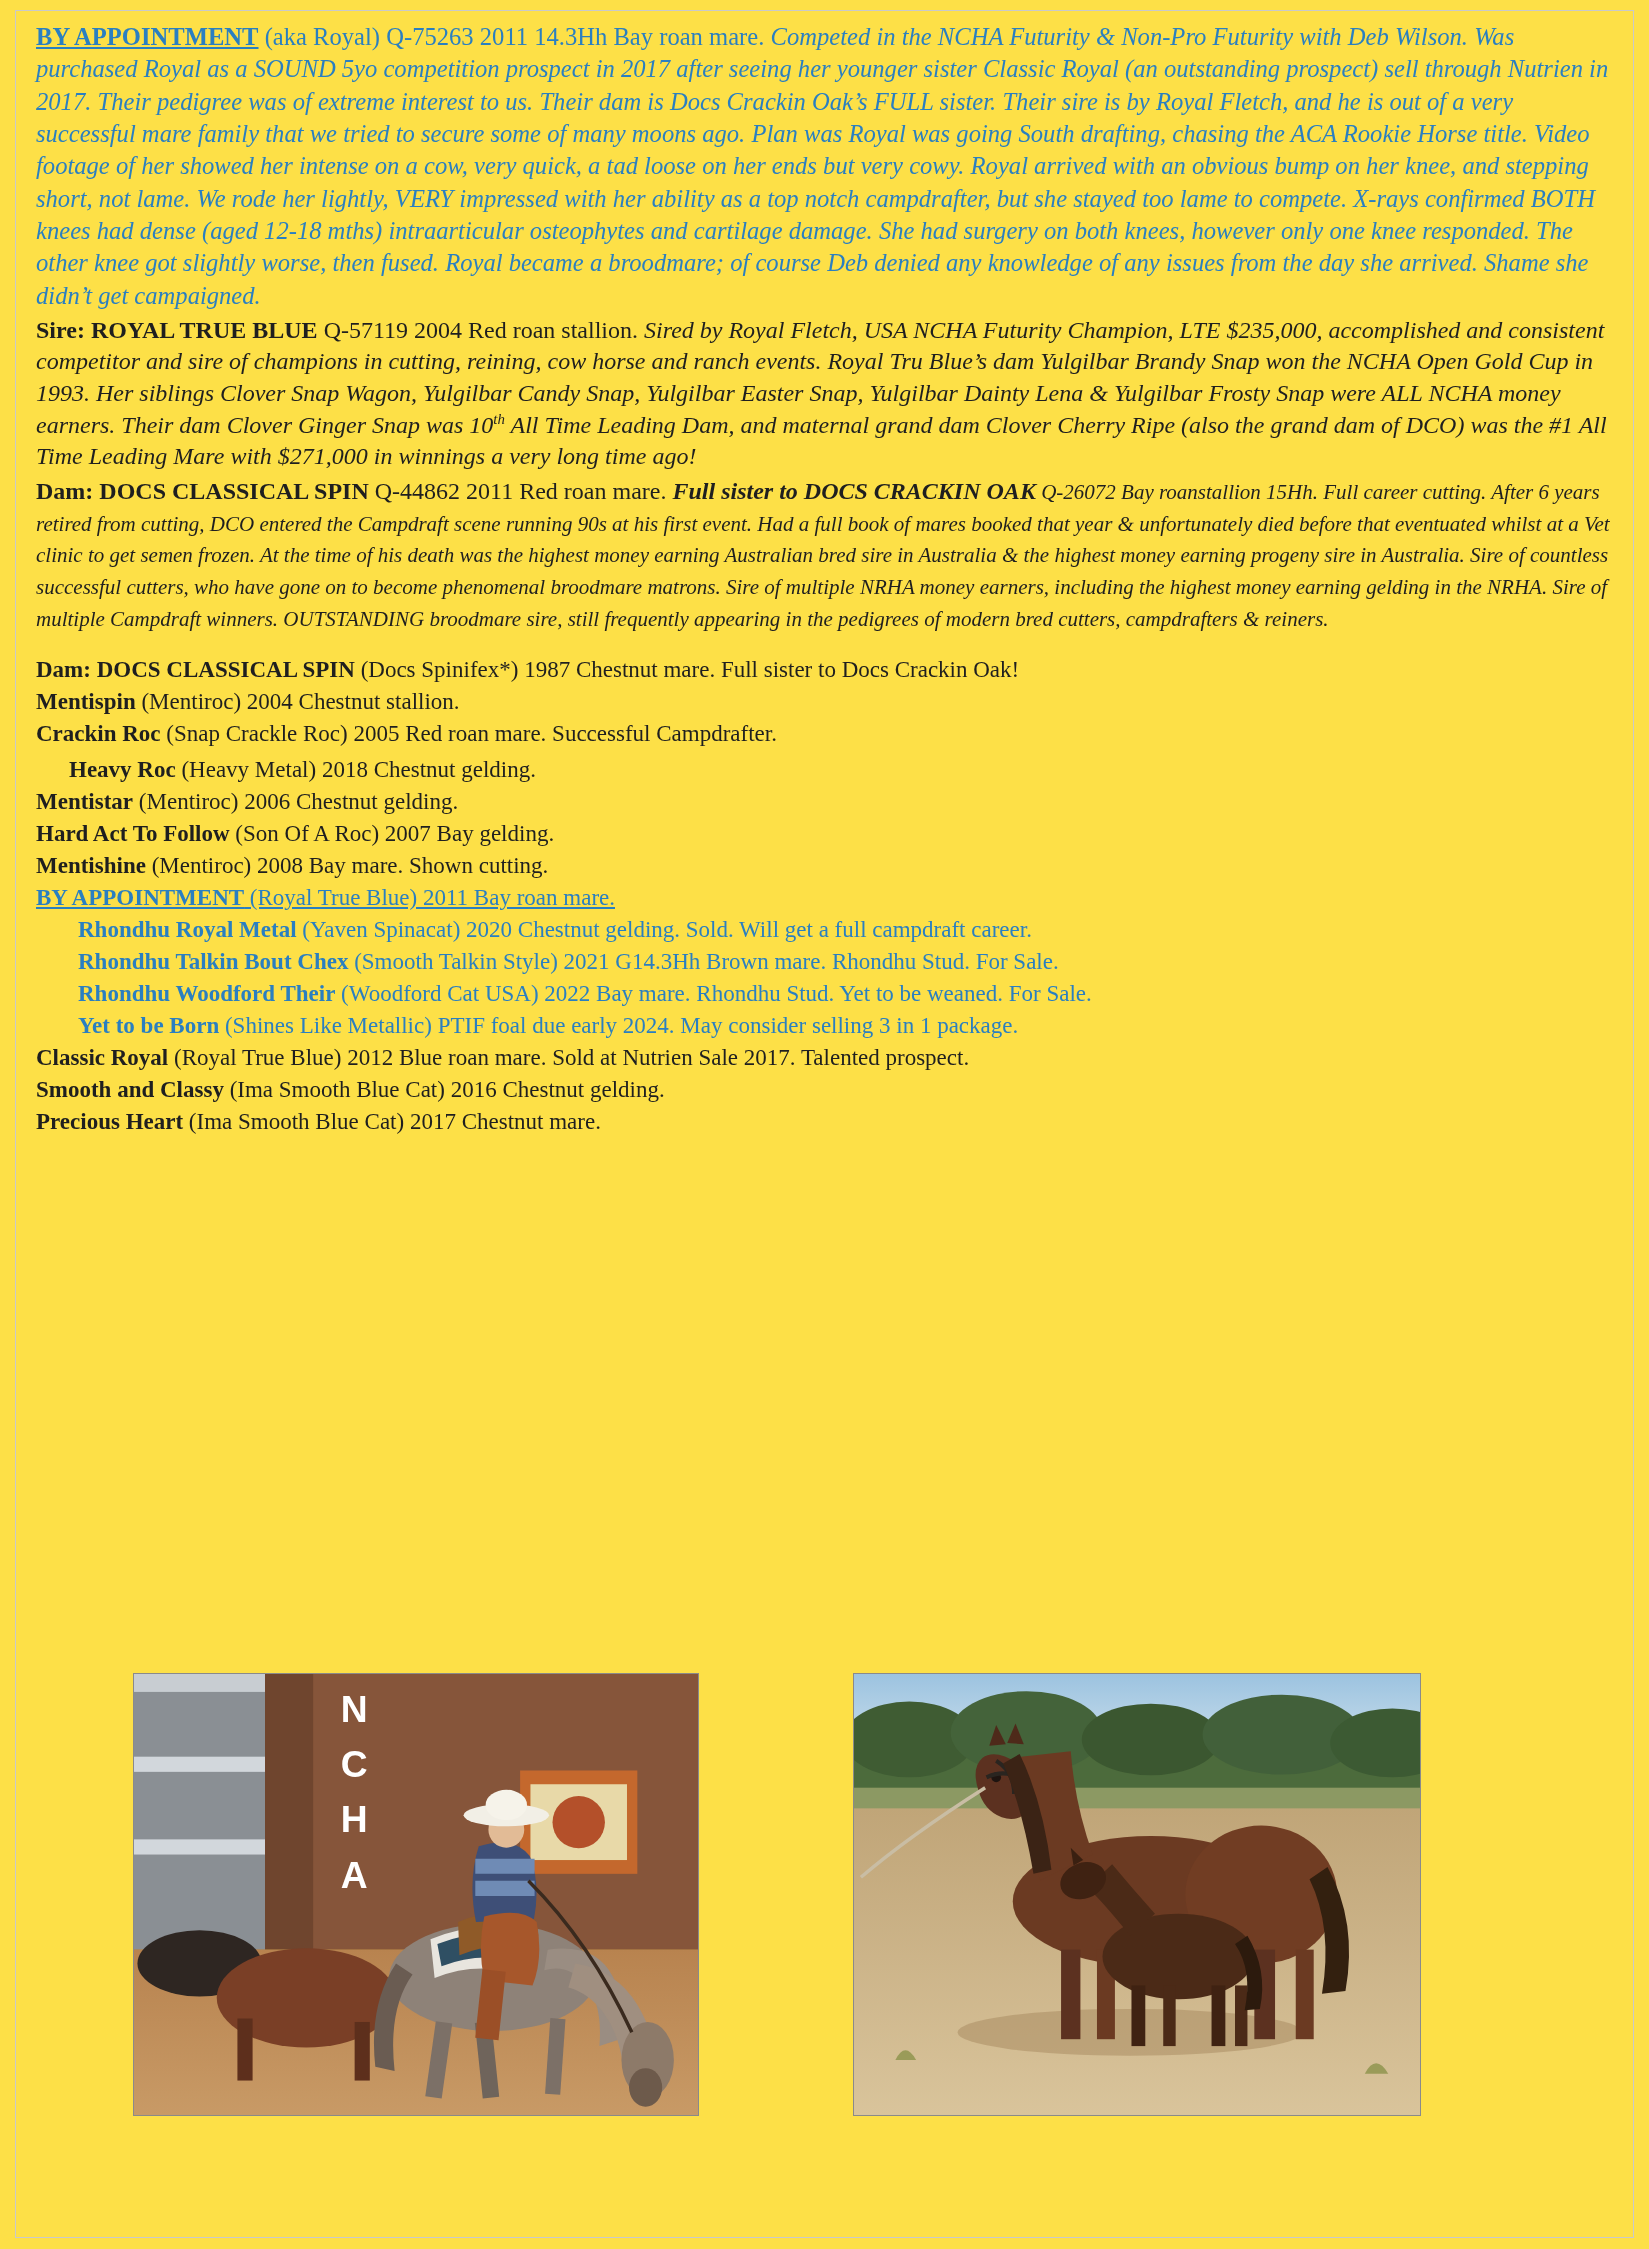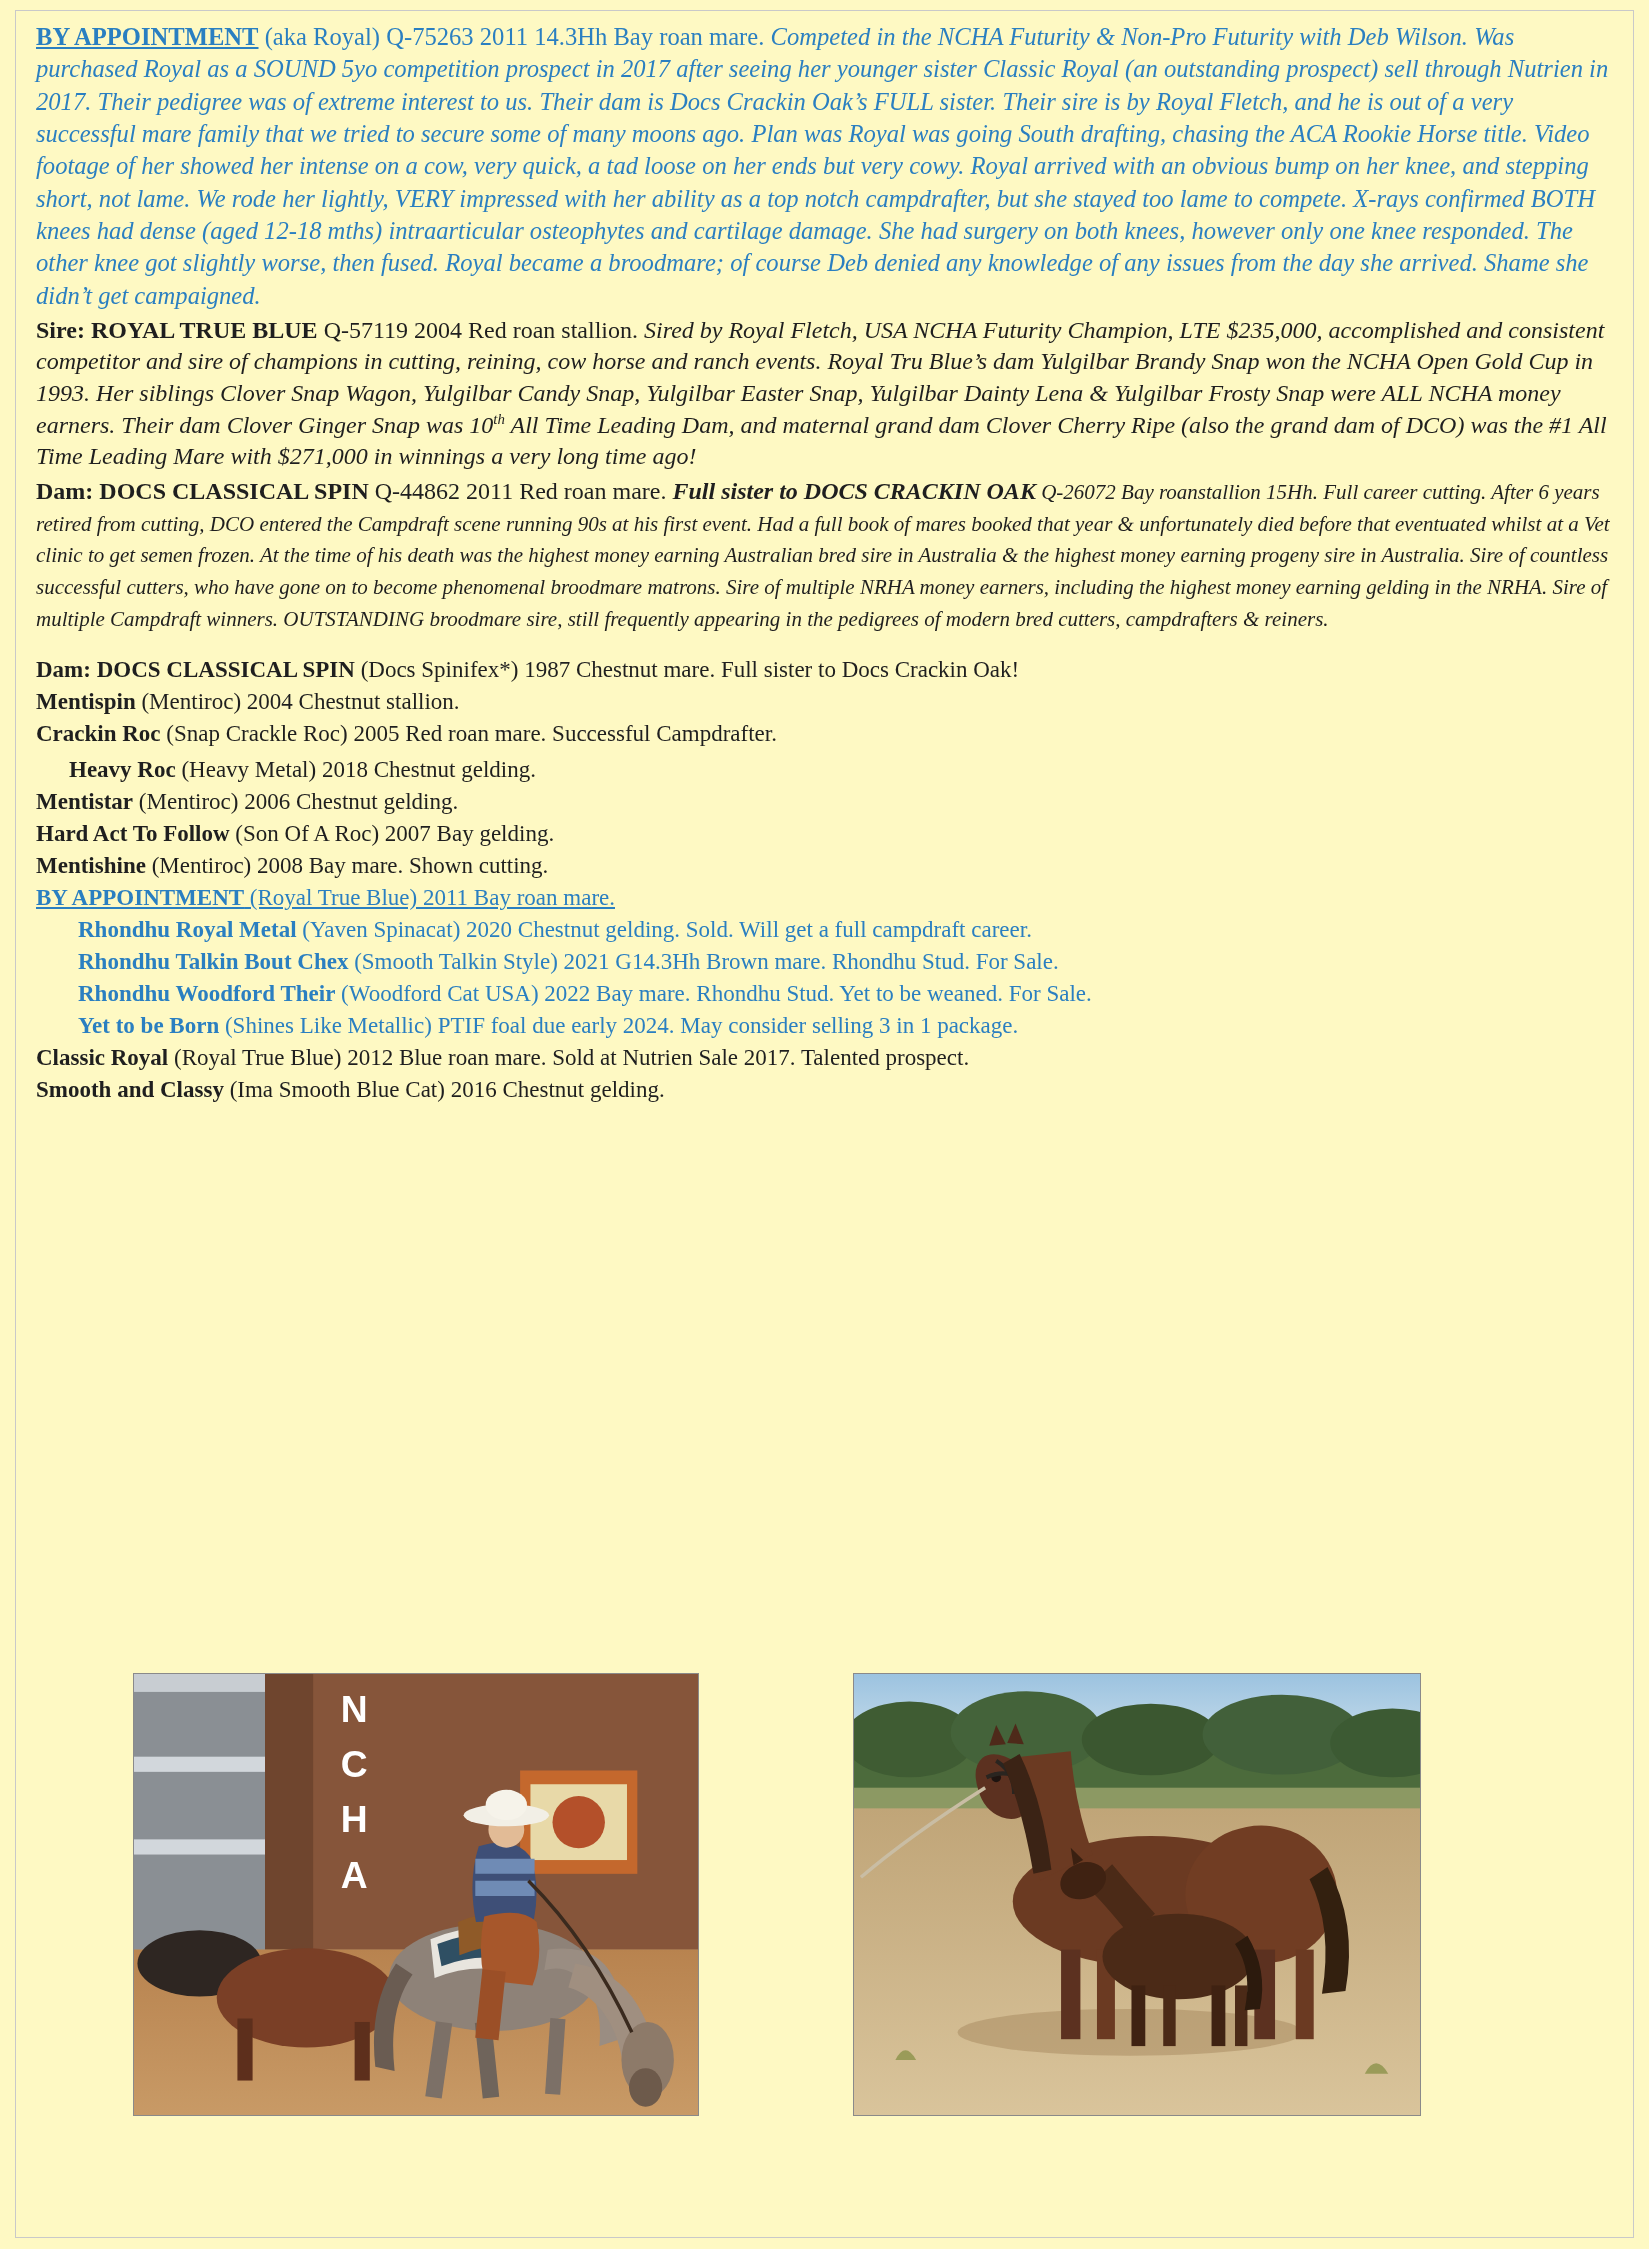--- a/index.html
+++ b/index.html
@@ -7,21 +7,21 @@
     padding: 0;
     background: #ffffff;
   }
   body {
     font-family: "Liberation Serif", serif;
   }
   .page {
     position: relative;
     width: 1649px;
     height: 2250px;
-    background: #fef9c3;
+    background: #fde047;
     box-sizing: border-box;
   }
   .frame {
     position: absolute;
     left: 15.2px;
     top: 9.7px;
     width: 1619px;
     height: 2228px;
     border: 1.4px solid #c9c9c9;
     box-sizing: border-box;
@@ -172,20 +172,21 @@
       <p class="ped blueline nounder indent2"><span class="nm">Rhondhu Talkin Bout Chex</span><span> (Smooth Talkin Style) 2021 G14.3Hh Brown mare. Rhondhu Stud. For Sale.</span></p>
 
       <p class="ped blueline nounder indent2"><span class="nm">Rhondhu Woodford Their</span><span> (Woodford Cat USA) 2022 Bay mare. Rhondhu Stud. Yet to be weaned. For Sale.</span></p>
 
       <p class="ped blueline nounder indent2"><span class="nm">Yet to be Born</span><span> (Shines Like Metallic) PTIF foal due early 2024. May consider selling 3 in 1 package.</span></p>
 
       <p class="ped"><span class="nm">Classic Royal</span><span> (Royal True Blue) 2012 Blue roan mare. Sold at Nutrien Sale 2017. Talented prospect.</span></p>
 
       <p class="ped"><span class="nm">Smooth and Classy</span><span> (Ima Smooth Blue Cat) 2016 Chestnut gelding.</span></p>
 
+      <p class="ped"><span class="nm">Precious Heart</span><span> (Ima Smooth Blue Cat) 2017 Chestnut mare.</span></p>
 
     </div>
   </div>
 
   <div class="photos">
 
     <div class="photo" id="photo-left">
       <svg class="ph-svg" viewBox="0 0 818 640" preserveAspectRatio="none">
         <defs>
           <linearGradient id="gLarena" x1="0" y1="0" x2="0" y2="1">

